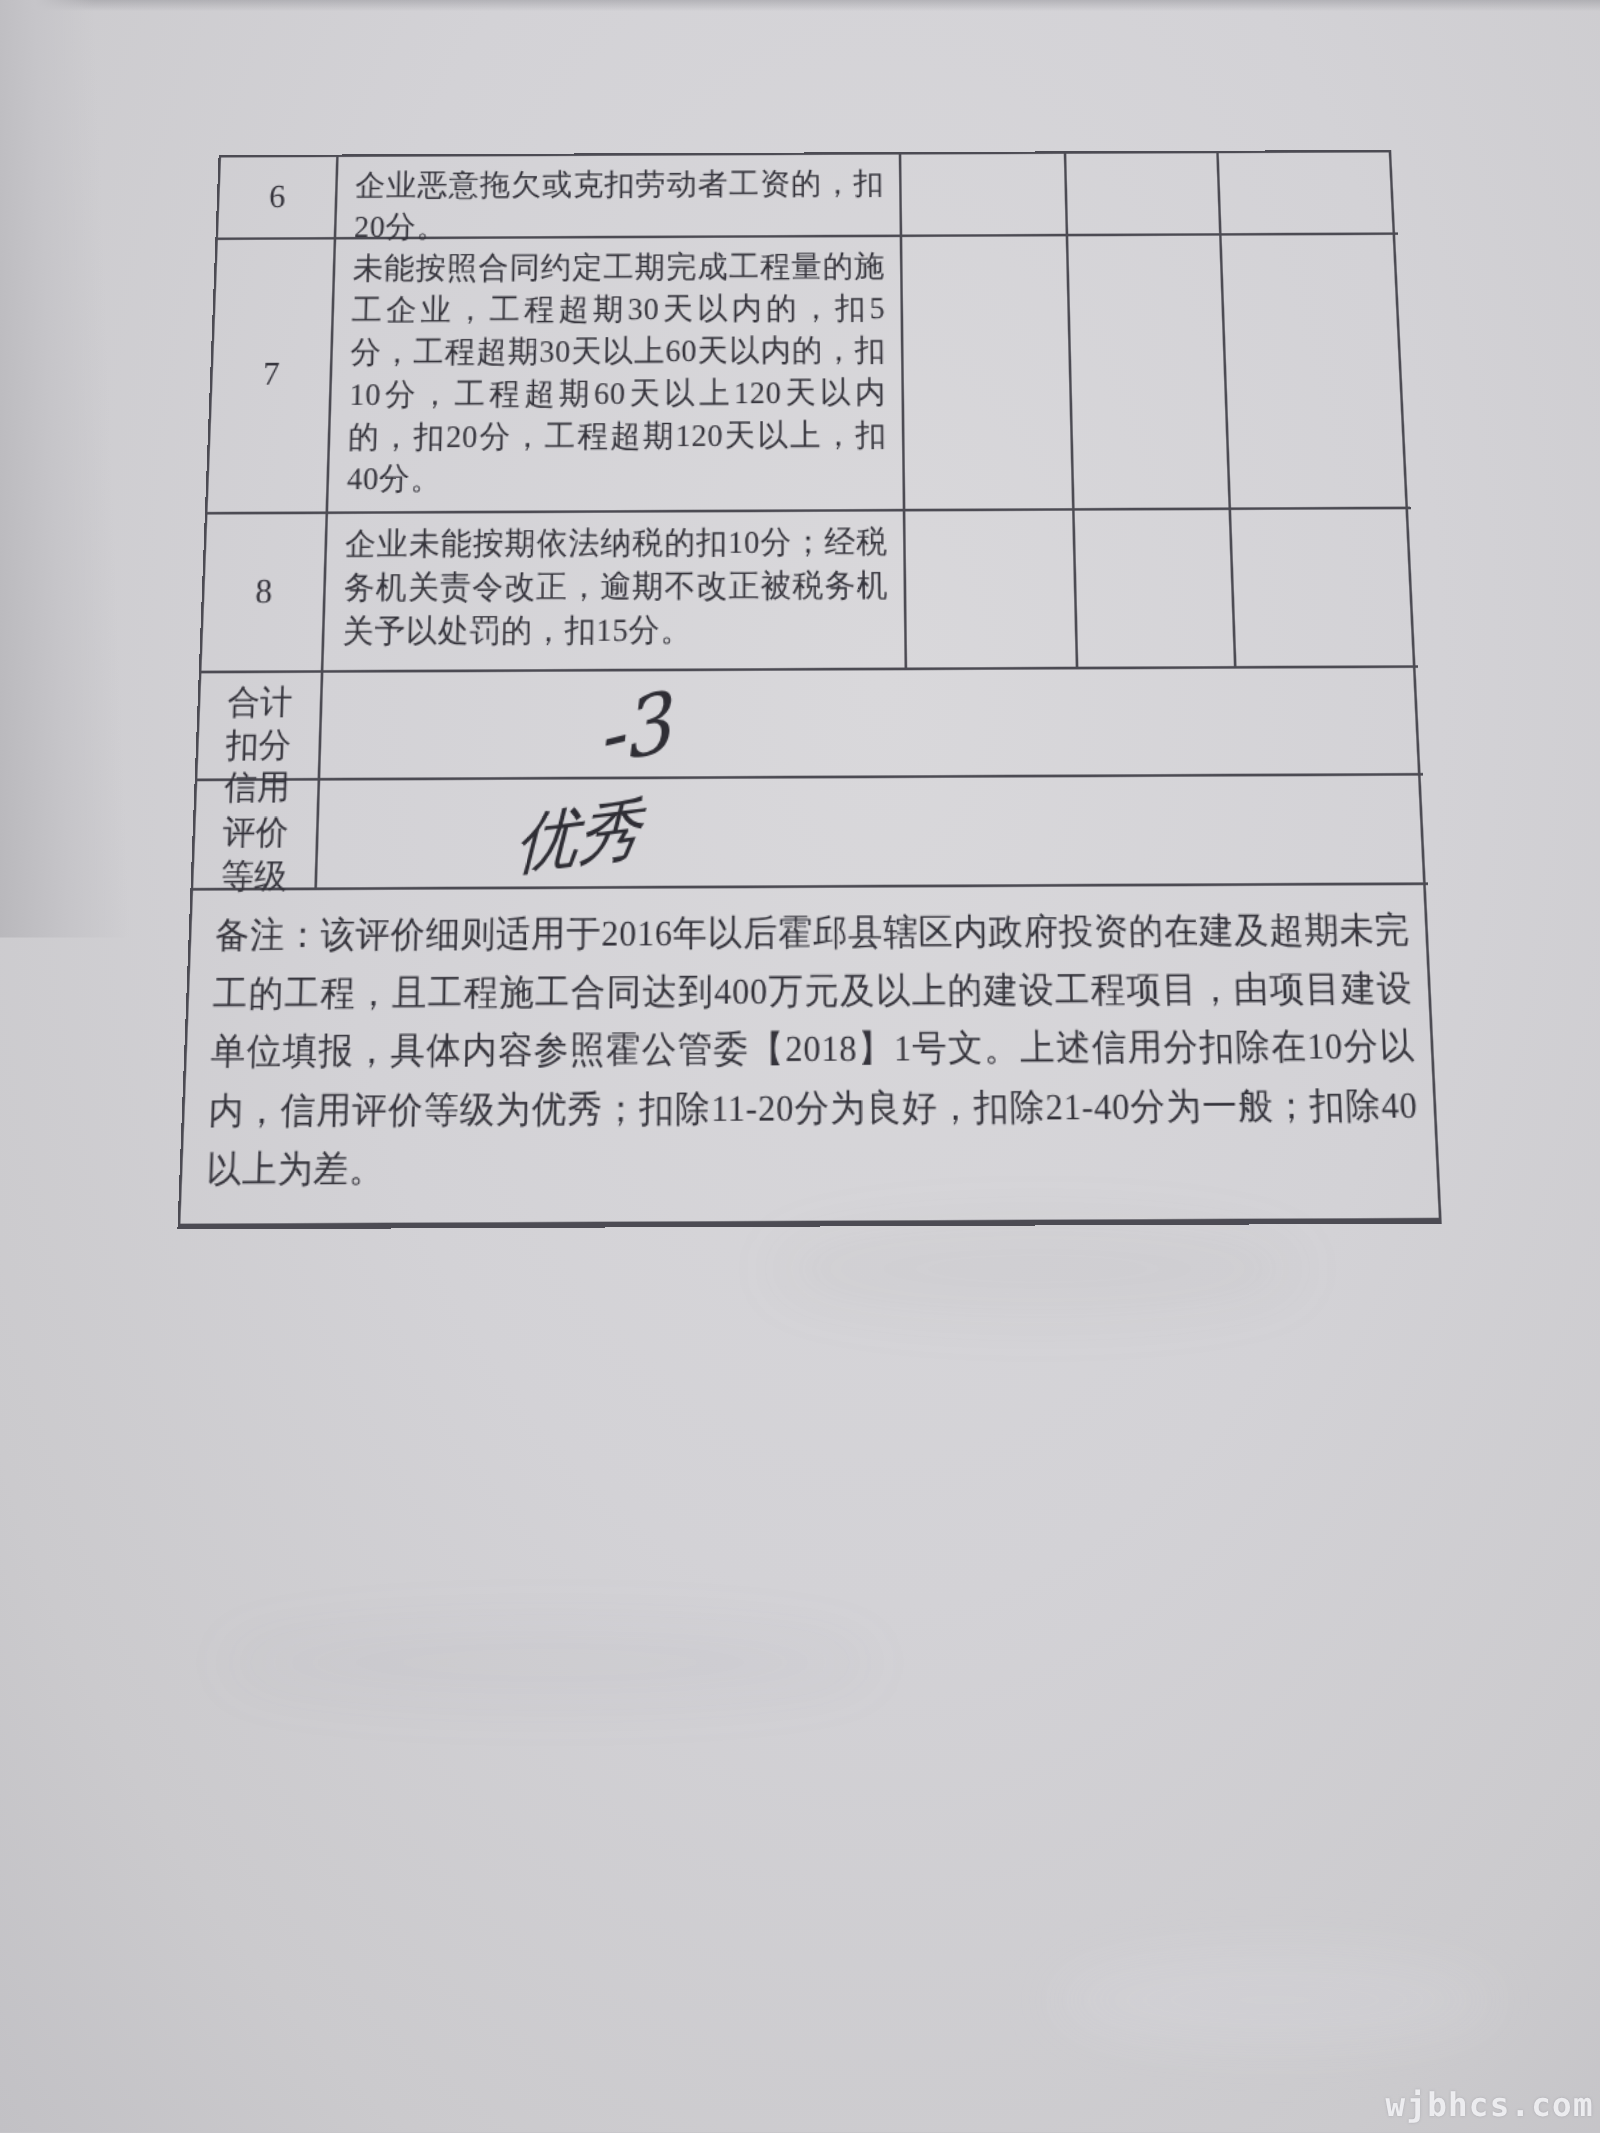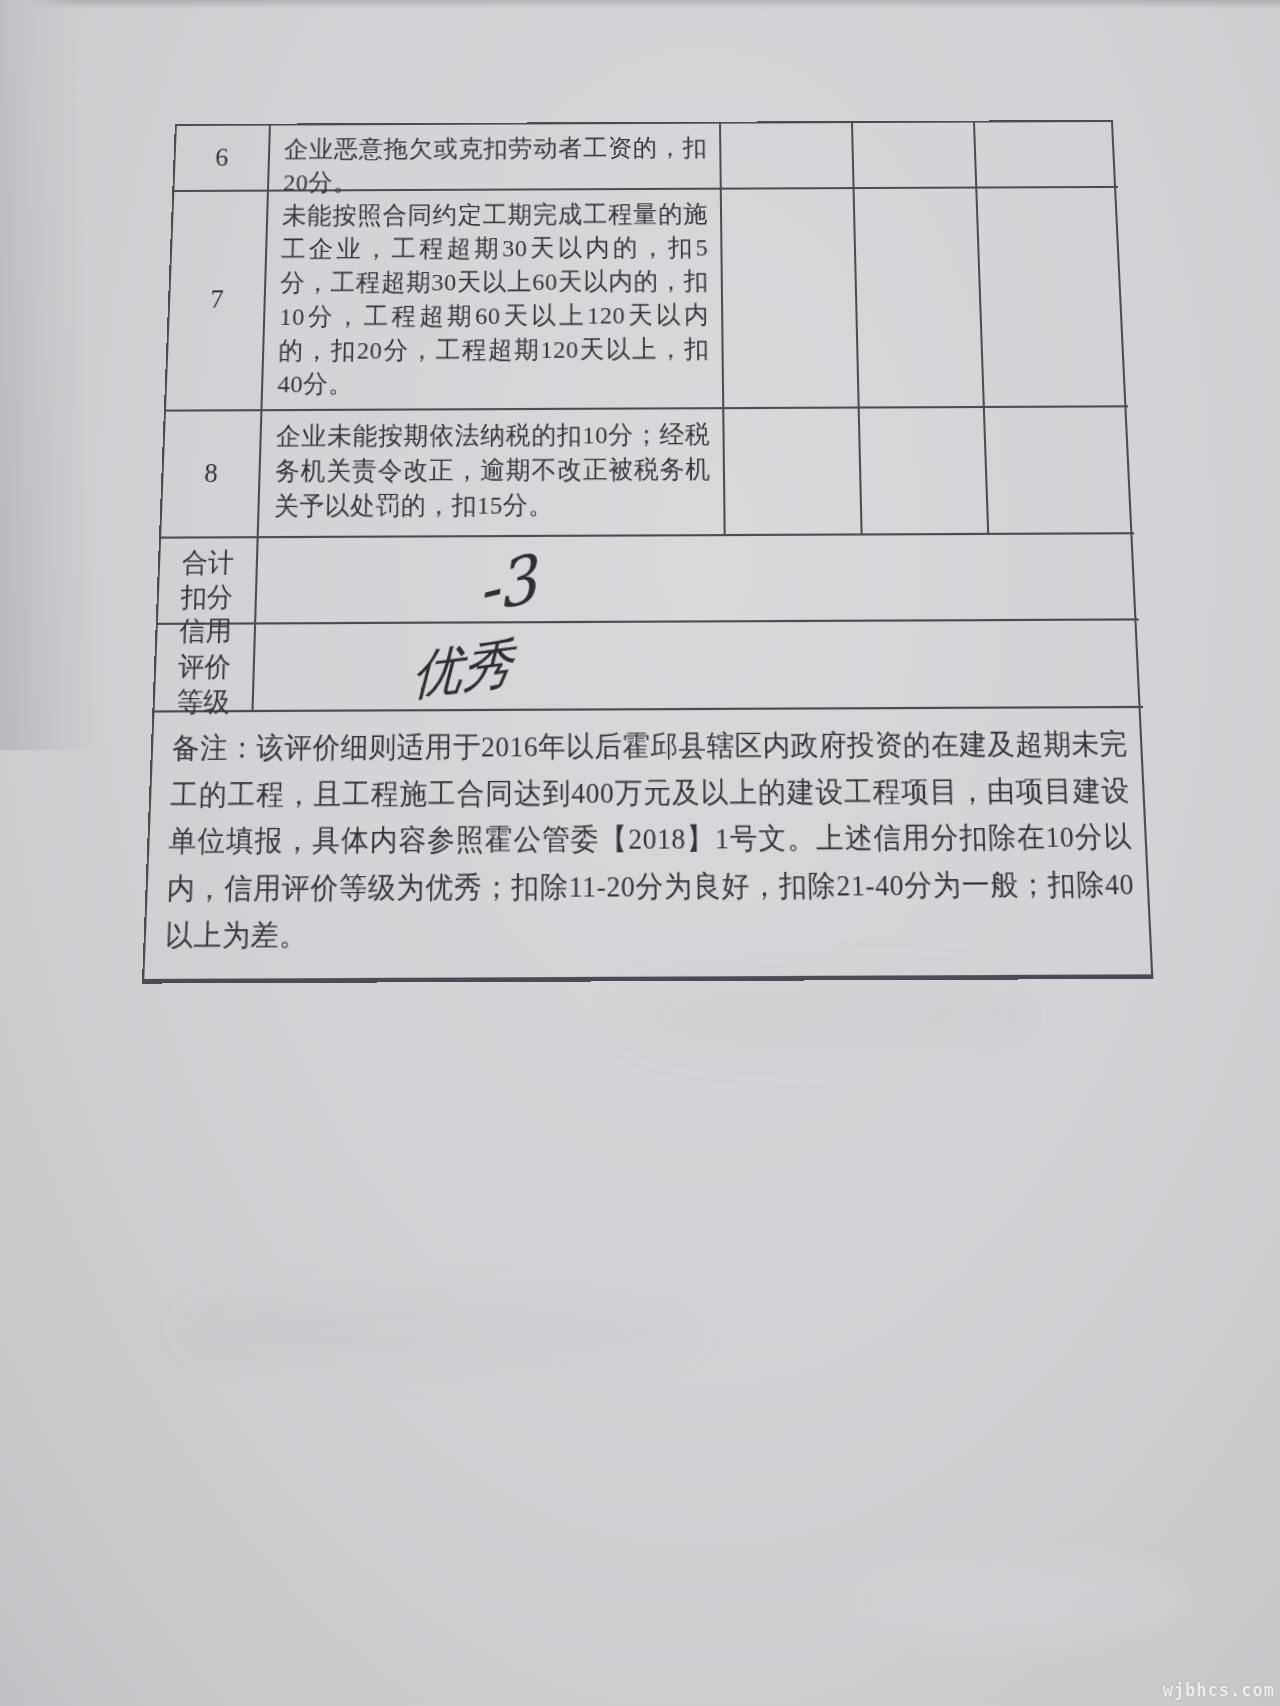--- a/index.html
+++ b/index.html
@@ -74,21 +74,21 @@
     left:215px;top:8px;font-size:60px;font-weight:400;
     transform:rotate(-13deg) skewX(-10deg);
   }
   .hand-rating{
     left:150px;top:10px;font-size:48px;
     transform:rotate(-7deg) skewX(-8deg);
   }
   .watermark{
     position:absolute;right:5px;bottom:6px;
     font-family:"DejaVu Sans Mono","Liberation Mono",monospace;
-    font-weight:bold;font-size:17px;letter-spacing:1px;
+    font-weight:bold;font-size:26px;letter-spacing:1px;
     color:rgba(250,250,252,.82);text-shadow:0 0 2px rgba(110,110,120,.35);
     z-index:20;
     margin-left:23px;
   }
 </style>
 </head>
 <body>
 
 <div class="paper">
   <div class="top-strip"></div>

